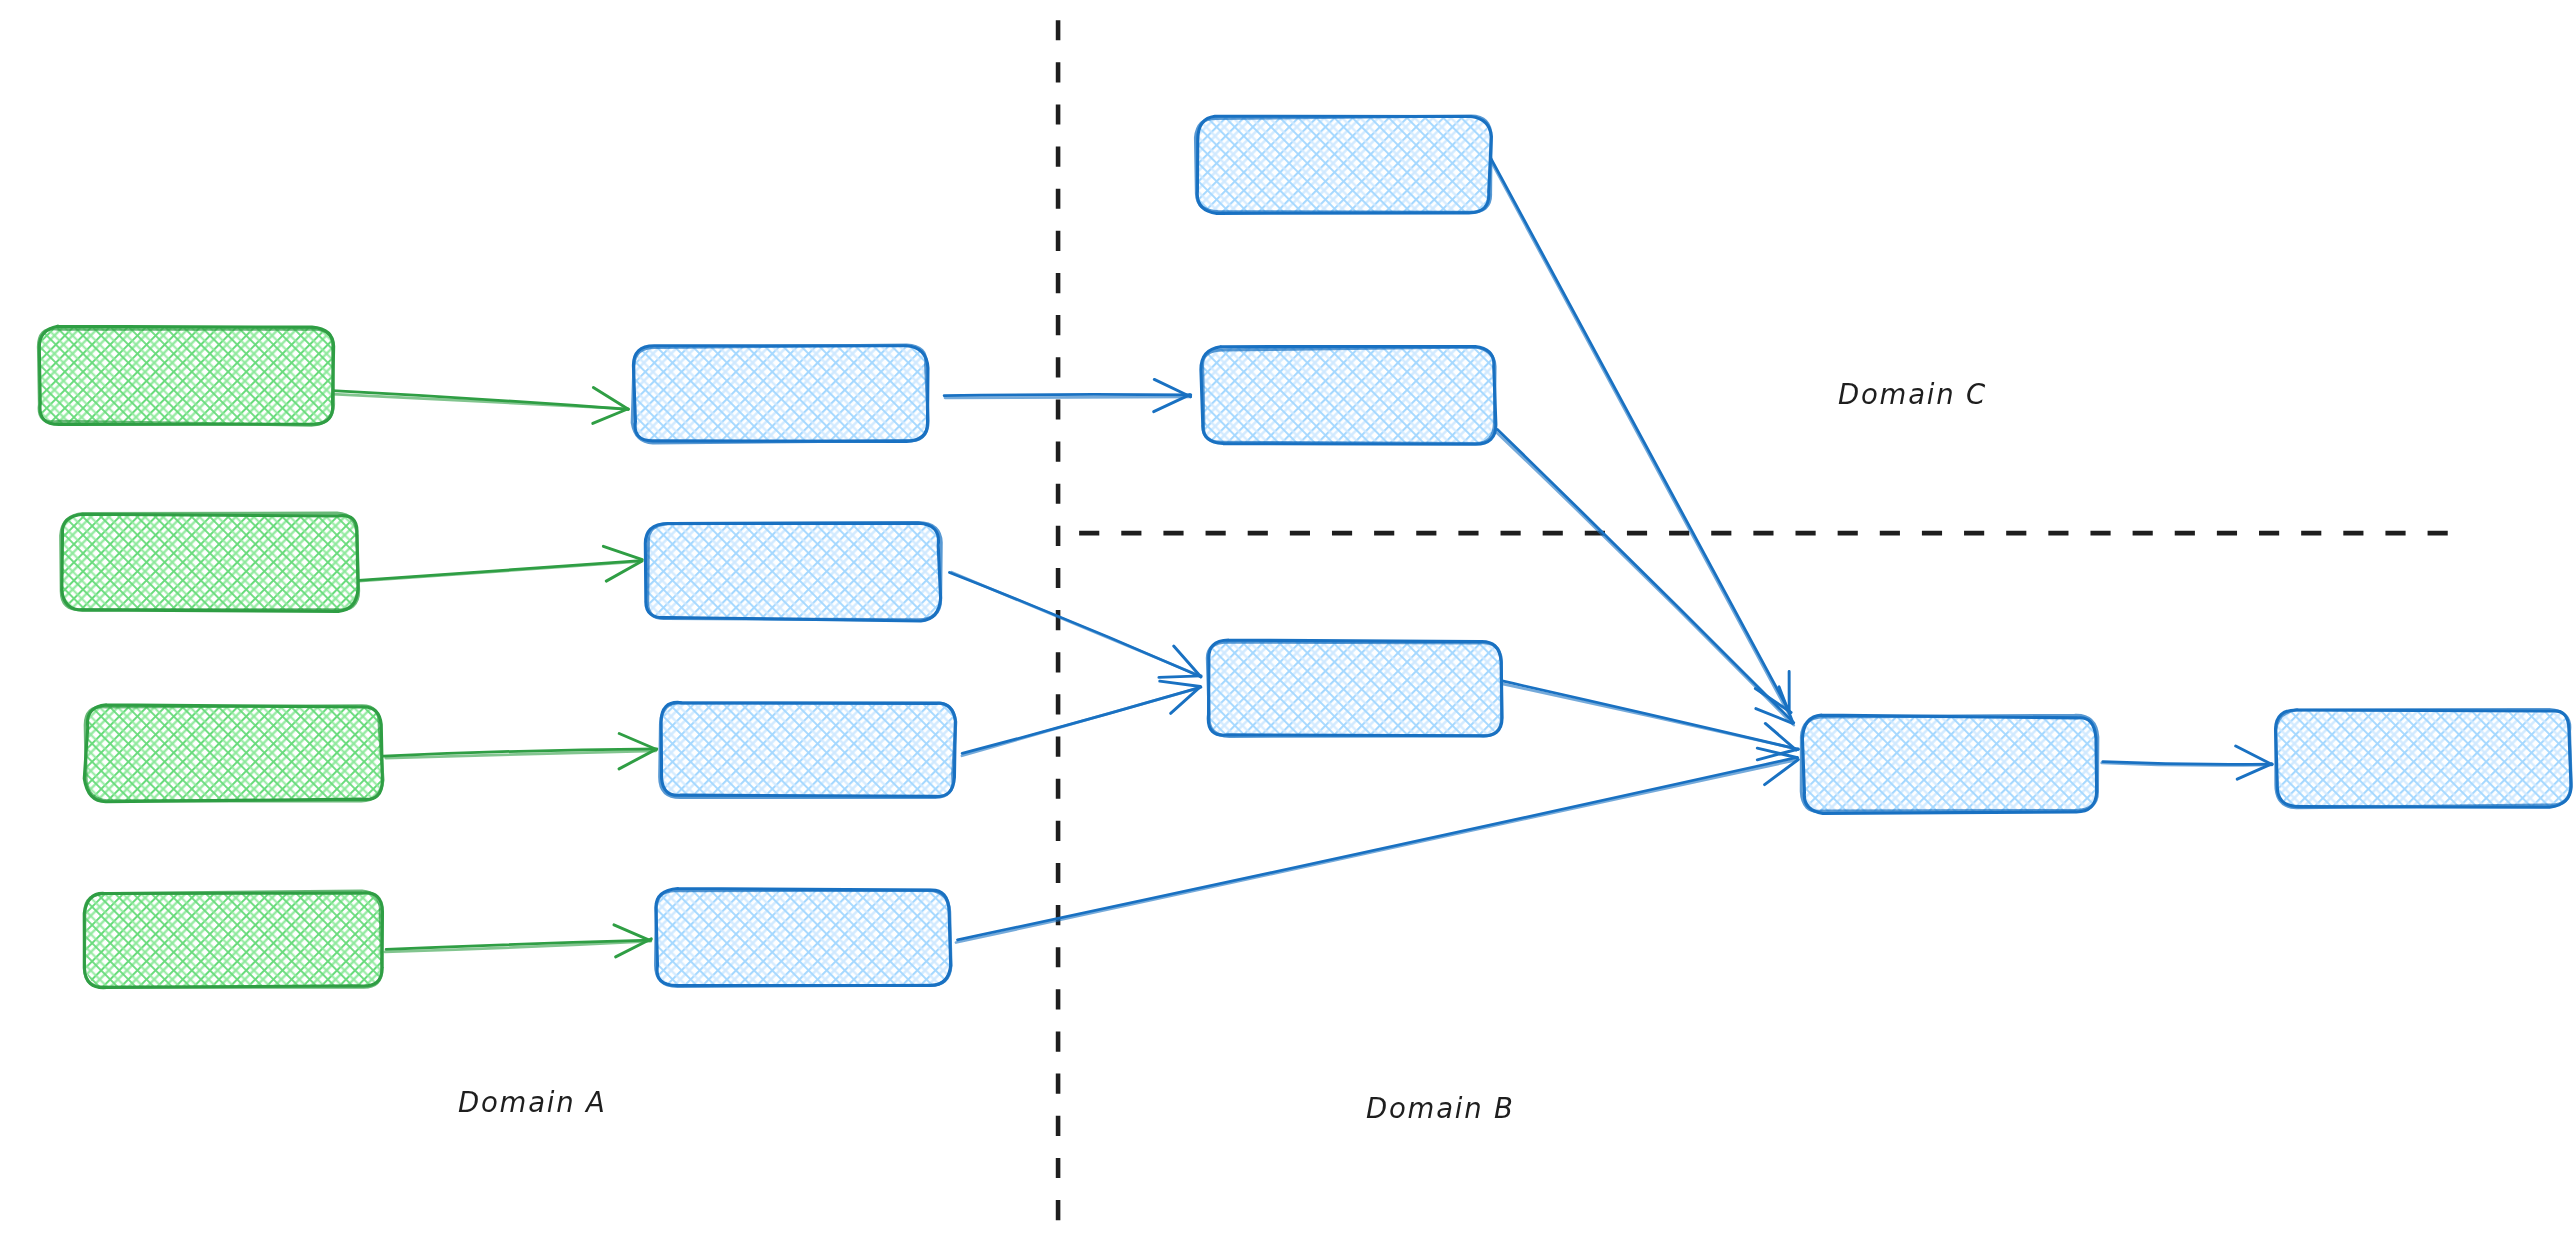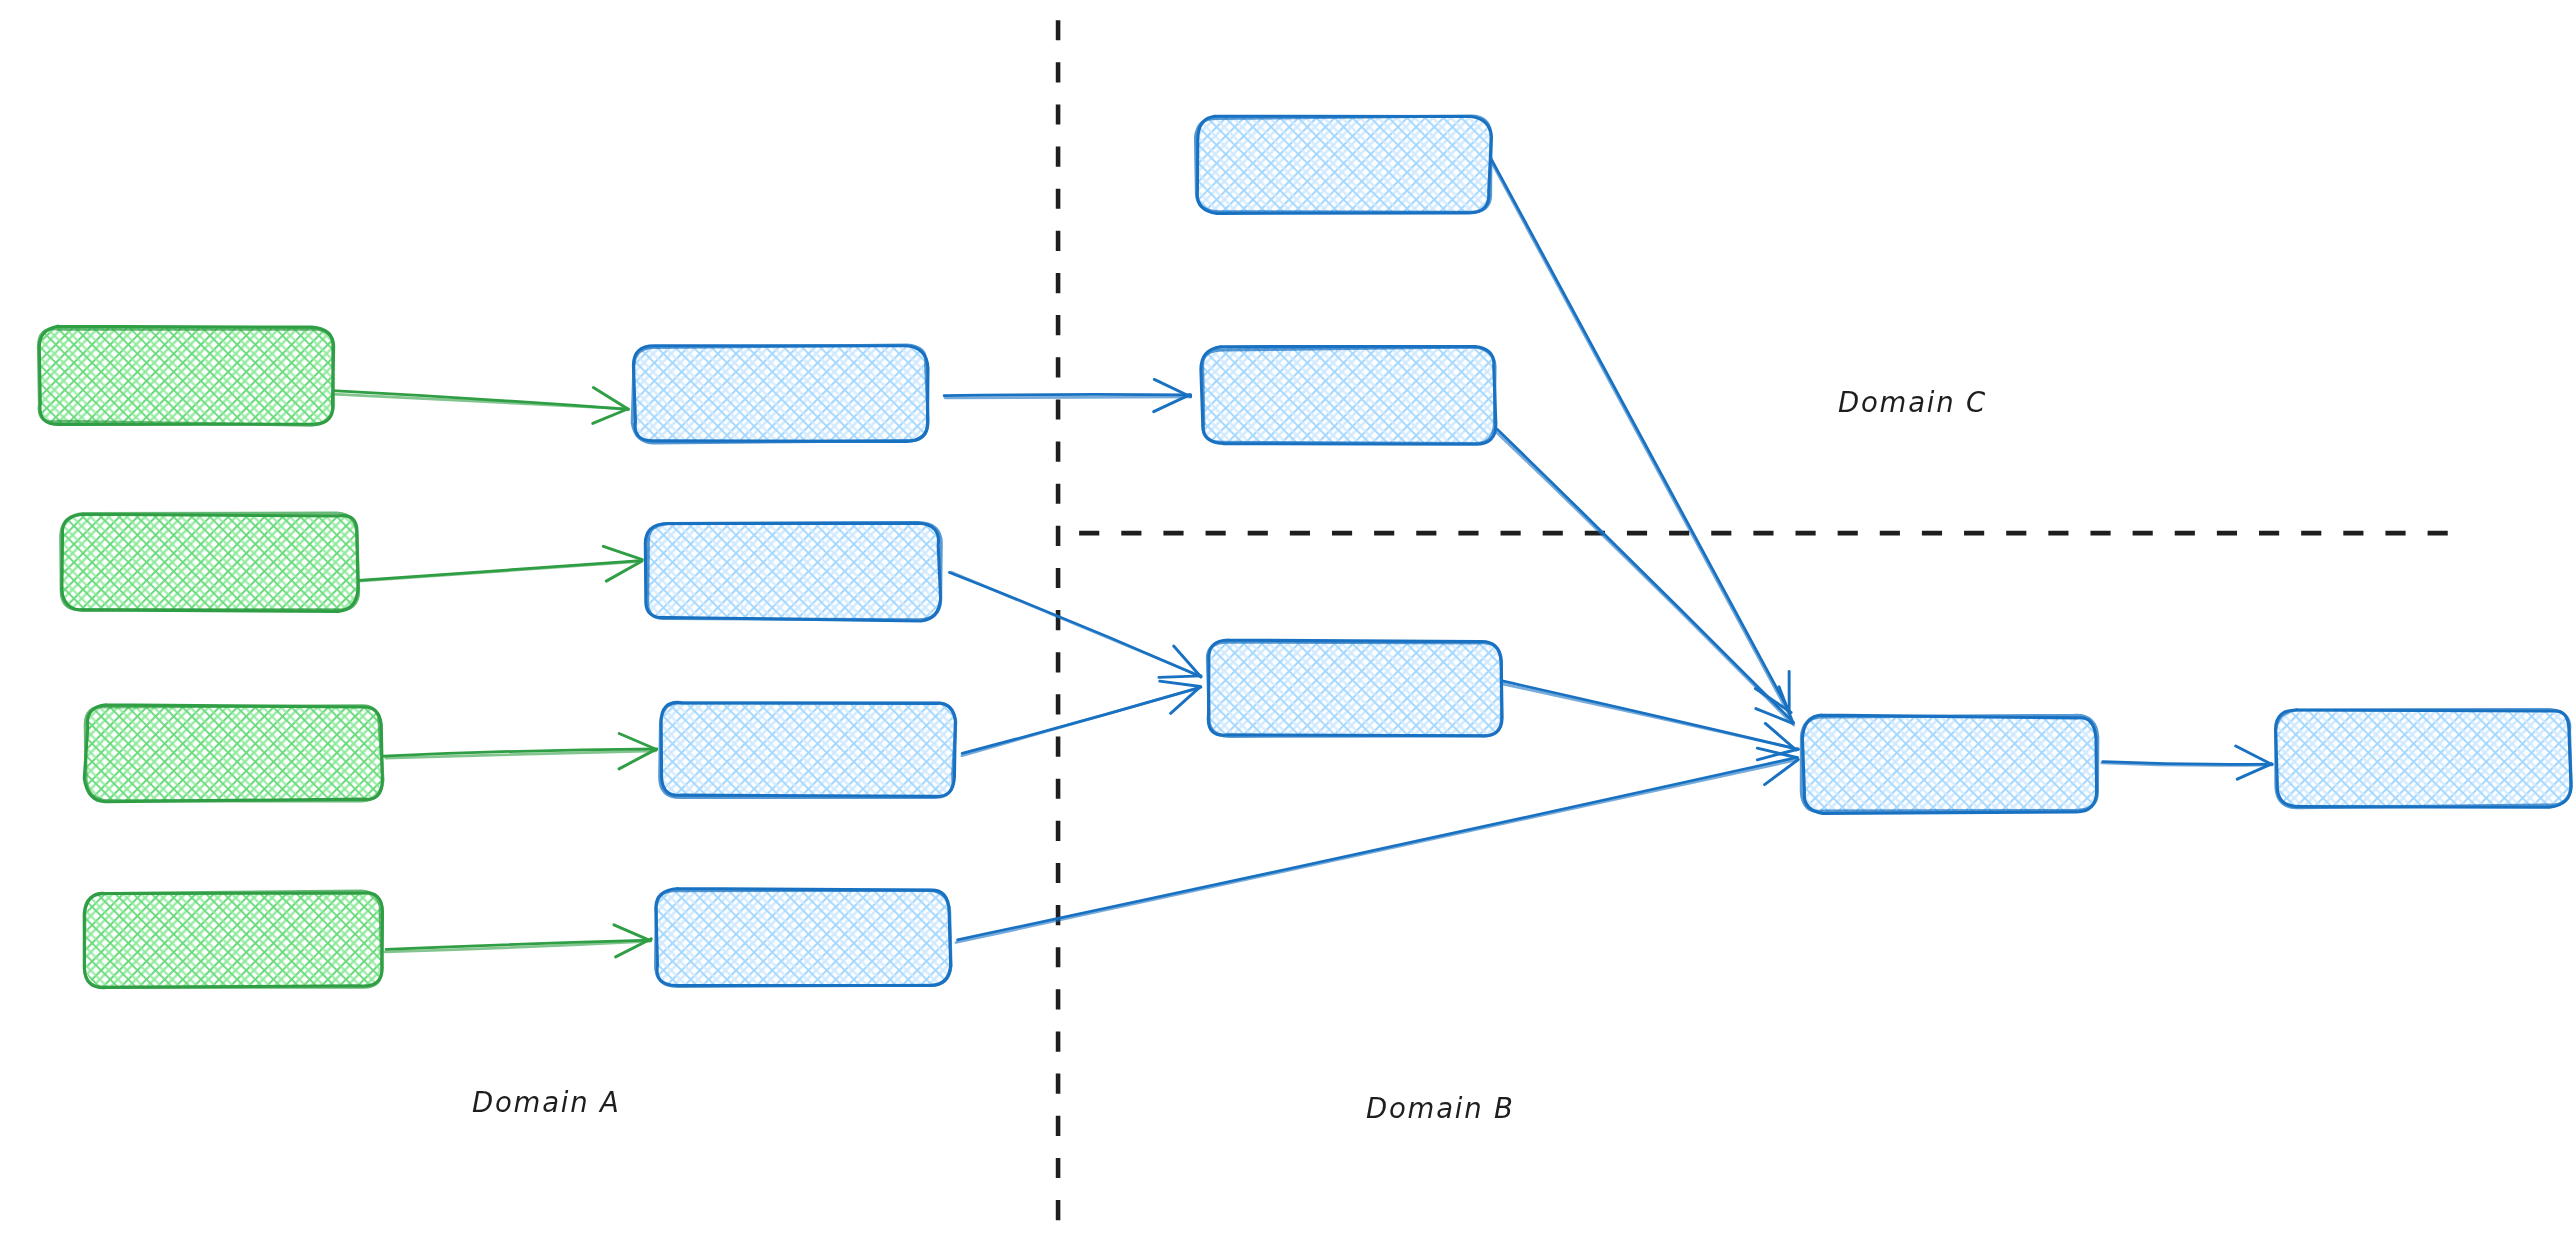--- a/index.html
+++ b/index.html
@@ -258,17 +258,17 @@
           <g clip-path="url(#clip-e1)">
             <rect x="2486" y="776" width="320" height="104" fill="url(#hatch-blue)"></rect>
             <rect x="2486" y="776" width="320" height="104" fill="url(#hatch-blue2)" opacity="0.95"></rect>
           </g>
           <path d="M 2508.1109139214323 775.0469289546585 L 2785.5082609908695 776.2090289841914 Q 2804.170075523979 773.973504060541 2804.315543055728 796.8360751216002 L 2806.6387031888303 859.097143436967 Q 2805.9581727752734 878.2004389525858 2783.2019031292302 881.2497624174458 L 2508.515997416999 880.4949842941924 Q 2485.156845522512 879.9563177595177 2485.9434242734887 857.047893763123 L 2484.035412645403 795.9984546483022 Q 2484.391965934118 774.3673640223534 2508.1109139214323 775.0469289546585" fill="none" stroke="#1971c2" stroke-width="3.4" stroke-linecap="round" stroke-linejoin="round" opacity="1"></path>
           <path d="M 2507.491324702646 774.7975484971412 L 2783.1608803695353 774.5553477767181 Q 2807.719738795152 776.5051535856934 2804.9485812013263 798.0452618847346 L 2806.74041464461 856.2891923190975 Q 2805.761393780383 880.1443417559584 2782.8610860411827 878.8080577496943 L 2506.636937427864 881.7802564937064 Q 2484.2178963781885 880.9977935745836 2484.4213305237336 856.0560692847502 L 2484.324248361785 797.3781297511784 Q 2485.6539932497562 777.5318579929097 2507.491324702646 774.7975484971412" fill="none" stroke="#1971c2" stroke-width="3.4" stroke-linecap="round" stroke-linejoin="round" opacity="0.72"></path>
         </g>
       </g>
   </svg>
 
-  <div class="domain-label" id="lbl-a" style="left: 472px; top: 1086px;">Domain A</div>
+  <div class="domain-label" id="lbl-a" style="left: 458px; top: 1086px;">Domain A</div>
   <div class="domain-label" id="lbl-b" style="left: 1366px; top: 1092px;">Domain B</div>
-  <div class="domain-label" id="lbl-c" style="left: 1838px; top: 386px;">Domain C</div>
+  <div class="domain-label" id="lbl-c" style="left: 1838px; top: 378px;">Domain C</div>
 </div>
 
 
 </body></html>

